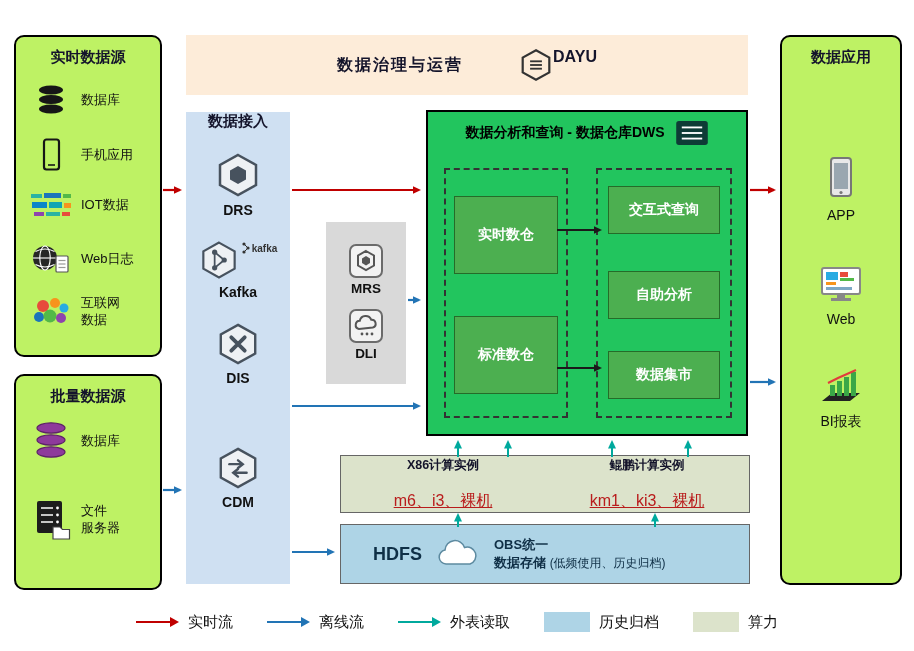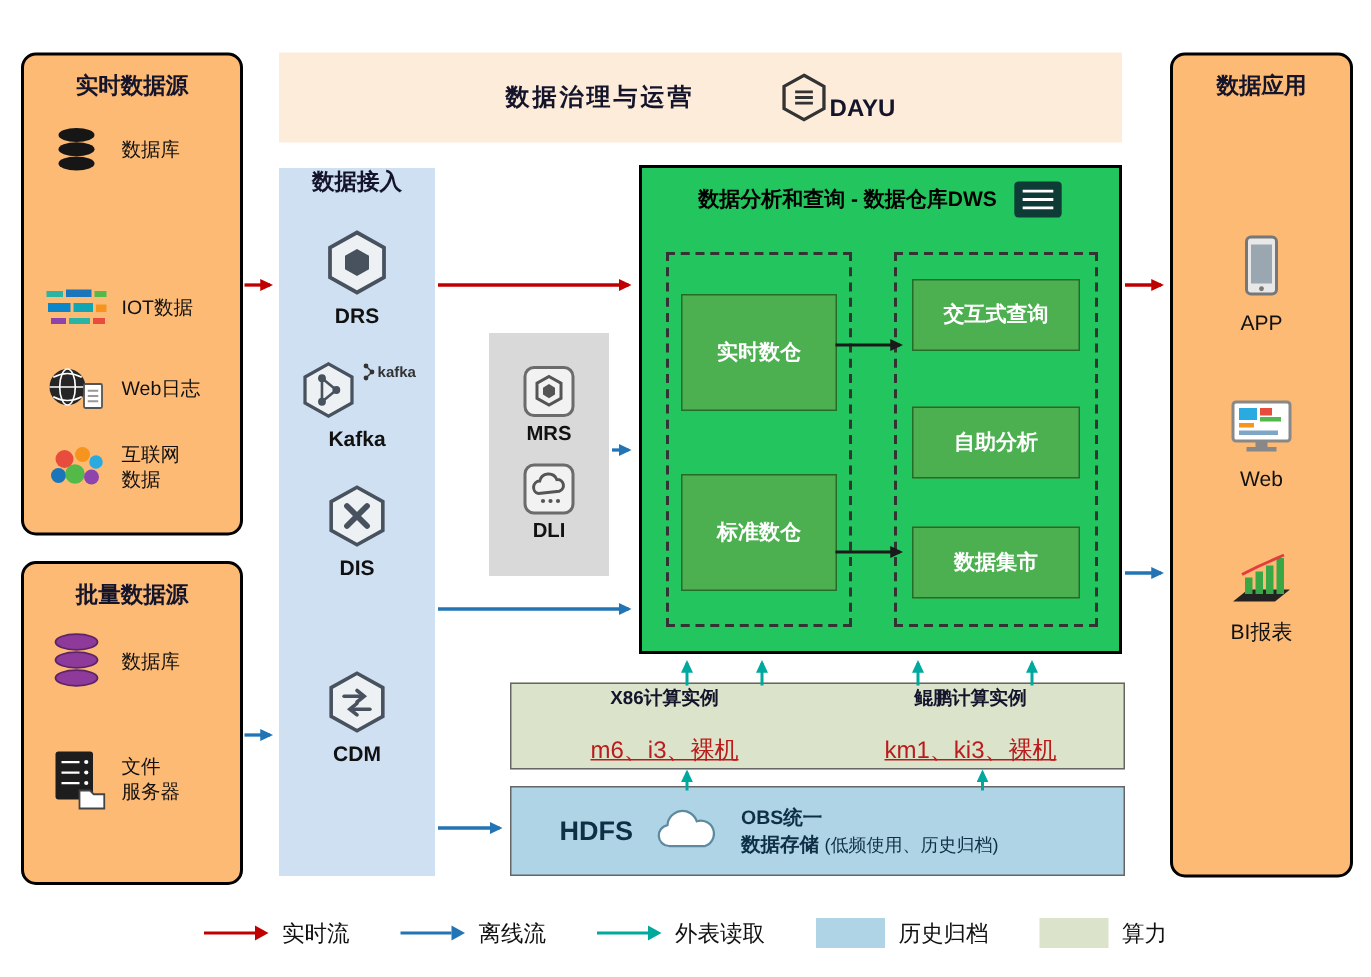--- a/index.html
+++ b/index.html
@@ -3,24 +3,24 @@
 <meta charset="utf-8">
 <style>
   * { box-sizing: border-box; margin: 0; padding: 0; }
   body { background: #fff; font-family: "Liberation Sans", "DejaVu Sans", sans-serif; }
   .canvas { position: relative; width: 914px; height: 651px; background: #fff; color: #111; overflow: hidden; }
 
   
   .banner { position: absolute; left: 186px; top: 35px; width: 562px; height: 60px; background: #fdecd9;
             display: flex; align-items: center; justify-content: center; gap: 56px; }
   .banner-title { font-weight: bold; font-size: 16px; letter-spacing: 2px; color: #14142b; }
-  .banner-brand { display: flex; align-items: flex-end; gap: 0; font-weight: bold; font-size: 16px; color: #14142b; }
-
-  
-  .srcbox { position: absolute; border: 2.5px solid #000; border-radius: 10px; background: #fdba74; }
+  .banner-brand { display: flex; align-items: flex-start; gap: 0; font-weight: bold; font-size: 16px; color: #14142b; }
+
+  
+  .srcbox { position: absolute; border: 2.5px solid #000; border-radius: 10px; background: #bef264; }
   .realtime { left: 14px; top: 35px; width: 148px; height: 322px; }
   .batch    { left: 14px; top: 374px; width: 148px; height: 216px; }
   .apps     { left: 780px; top: 35px; width: 122px; height: 550px; }
   .box-title { text-align: center; font-weight: bold; font-size: 15px; margin-top: 11px; color: #14142b; }
 
   .src-item { position: absolute; left: 12px; display: flex; align-items: center; gap: 7px; }
   .src-item .ic { width: 46px; display: flex; justify-content: center; }
   .src-item .lb { font-size: 13px; white-space: pre-line; line-height: 1.3; }
   #r-item0 { top: 46px; } #r-item1 { top: 100px; } #r-item2 { top: 154px; } #r-item3 { top: 206px; } #r-item4 { top: 258px; }
   #b-item0 { top: 44px; } #b-item1 { top: 122px; }
@@ -116,20 +116,29 @@
       <span class="ic">
         <svg width="36" height="34" viewBox="0 0 36 34">
           <g fill="#161616">
               <ellipse cx="18" cy="7" rx="12" ry="4.6"></ellipse>
               <ellipse cx="18" cy="16.5" rx="12" ry="4.6"></ellipse>
               <ellipse cx="18" cy="26" rx="12" ry="4.6"></ellipse>
             </g>
         </svg>
       </span>
       <span class="lb">数据库</span>
+    </div>
+    <div class="src-item" id="r-item1">
+      <span class="ic">
+        <svg width="36" height="36" viewBox="0 0 36 36">
+          <rect x="11" y="2.5" width="15" height="30" rx="2.5" fill="none" stroke="#161616" stroke-width="2.2"></rect>
+          <line x1="15" y1="28" x2="22" y2="28" stroke="#161616" stroke-width="1.6"></line>
+        </svg>
+      </span>
+      <span class="lb">手机应用</span>
     </div>
     <div class="src-item" id="r-item2">
       <span class="ic">
         <svg width="42" height="28" viewBox="0 0 42 28">
           <rect x="1" y="3" width="11" height="4" fill="#2bb3a3"></rect>
             <rect x="14" y="2" width="17" height="5" fill="#1b75bb"></rect>
             <rect x="33" y="3" width="8" height="4" fill="#53b948"></rect>
           <rect x="2" y="11" width="15" height="6" fill="#0b86c8"></rect>
             <rect x="19" y="11" width="13" height="6" fill="#12a5b4"></rect>
             <rect x="34" y="12" width="7" height="5" fill="#f7941d"></rect>

